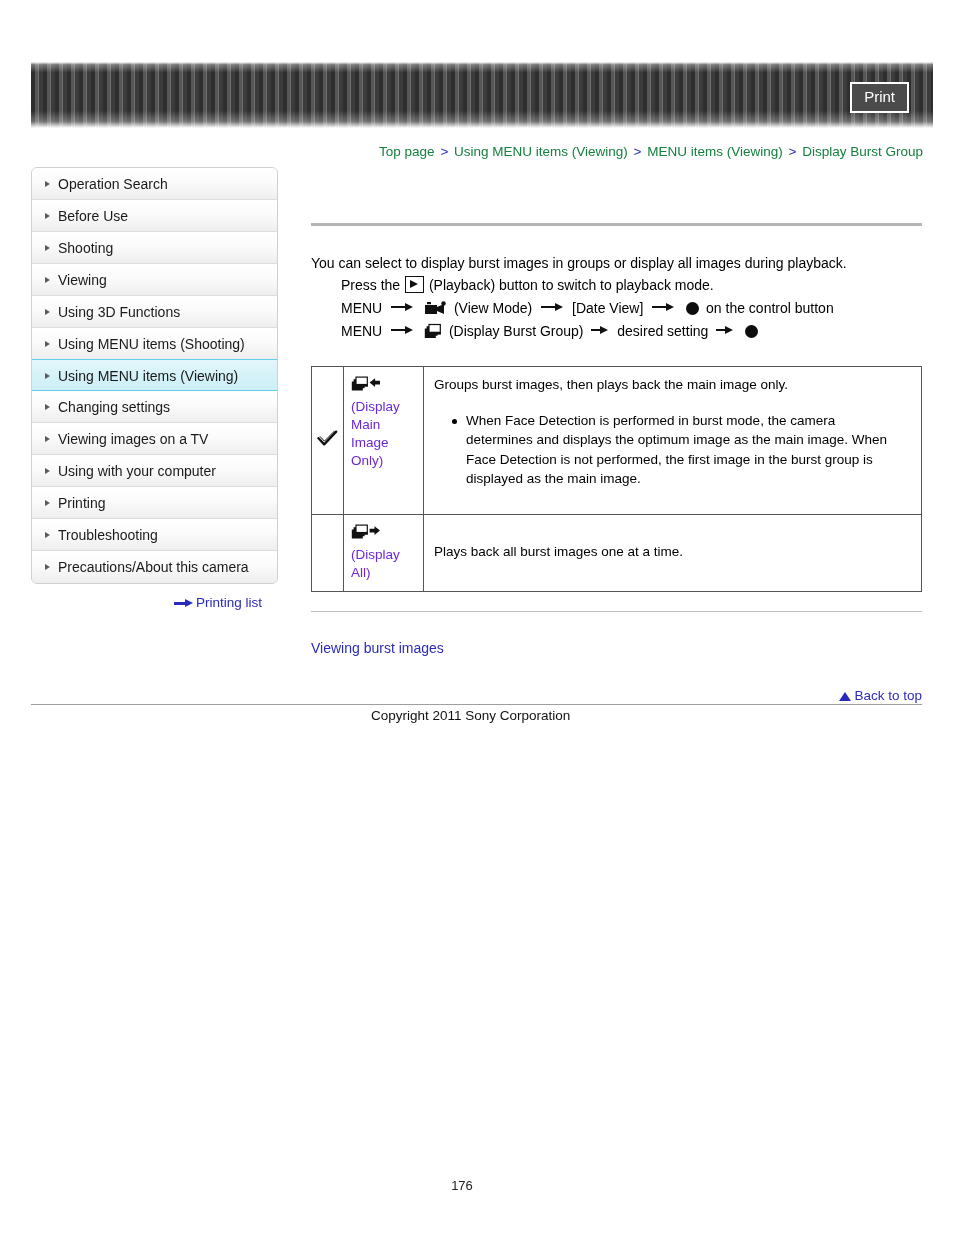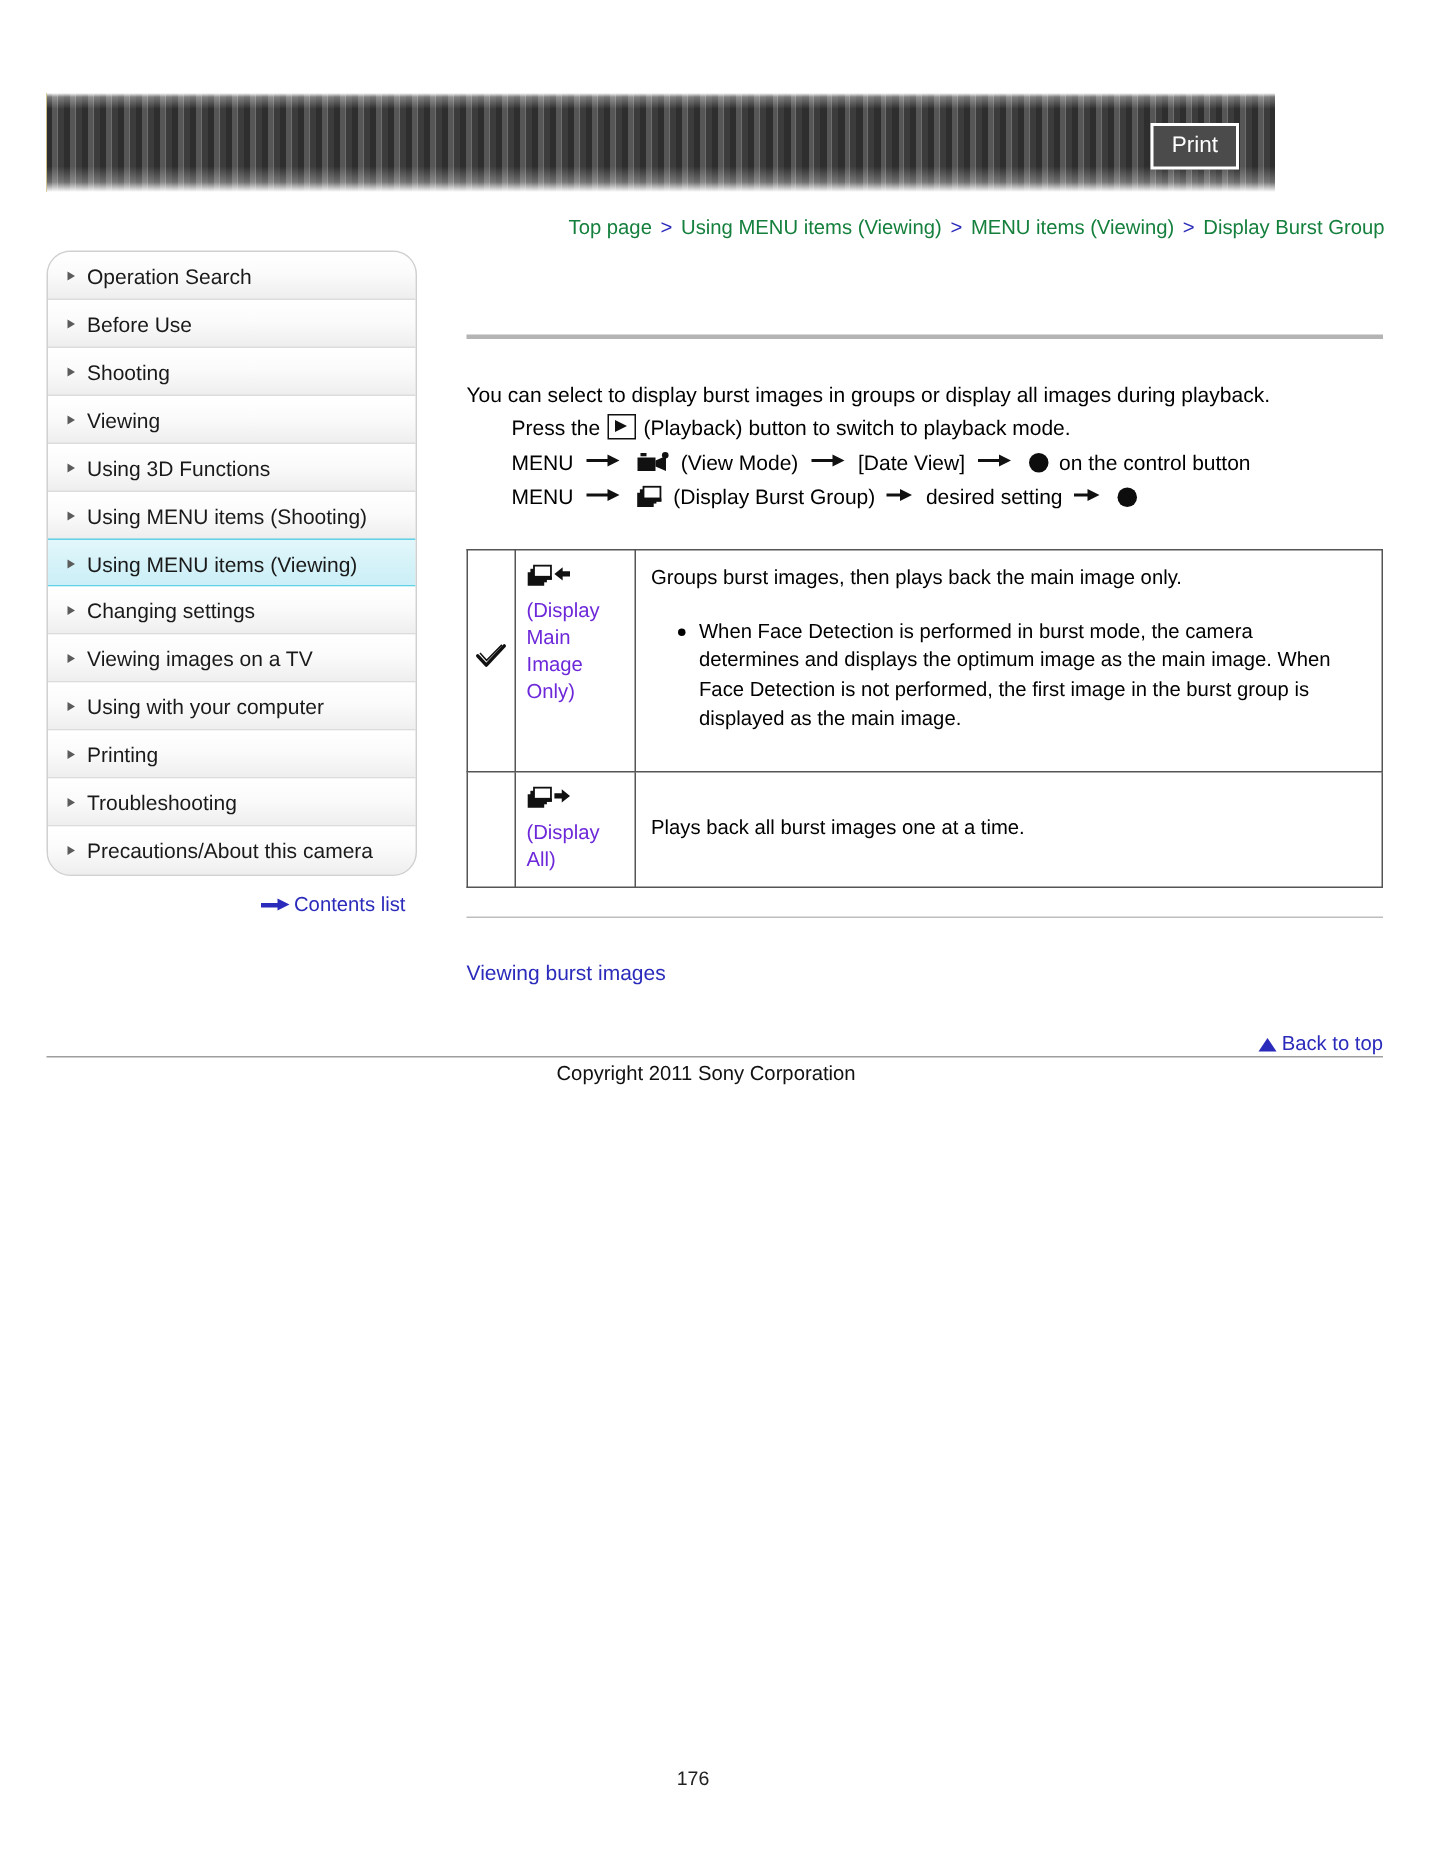--- a/index.html
+++ b/index.html
@@ -14,21 +14,21 @@
     font-family: "Liberation Sans", sans-serif;
     color: #000000;
     -webkit-font-smoothing: antialiased;
   }
 
   
   .header-banner {
     position: absolute;
     left: 31px;
     top: 62px;
-    width: 819px;
+    width: 902px;
     height: 66px;
     background-image:
       linear-gradient(to bottom,
         rgba(255,255,255,1) 0%,
         rgba(255,255,255,0.55) 3%,
         rgba(255,255,255,0.0) 14%,
         rgba(255,255,255,0.0) 76%,
         rgba(255,255,255,0.45) 92%,
         rgba(255,255,255,1) 100%),
       repeating-linear-gradient(to right,
@@ -87,21 +87,21 @@
   .breadcrumb .crumb { color: #15803d; }
   .breadcrumb .sep { color: #2b2bbb; padding: 0 2px; }
 
   
   .sidebar {
     position: absolute;
     left: 31px;
     top: 167px;
     width: 247px;
     border: 1px solid #d0d0d0;
-    border-radius: 16px;
+    border-radius: 6px;
     overflow: hidden;
     background: #f4f4f4;
     box-sizing: border-box;
   }
   .nav-item {
     position: relative;
     height: 32px;
     line-height: 32px;
     padding-left: 26px;
     font-size: 14px;
@@ -452,21 +452,21 @@
     <span class="bullet"></span>
     <span>Troubleshooting</span>
   </div>
   <div class="nav-item">
     <span class="bullet"></span>
     <span>Precautions/About this camera</span>
   </div>
 </div>
 
 <div class="contents-list">
-  <span class="arrow-icon"></span><span>Contents list</span>
+  <span class="arrow-icon"></span><span>Printing list</span>
 </div>
 
 <div class="content">
 
   <div class="top-rule"></div>
 
   <div class="intro">You can select to display burst images in groups or display all images during playback.</div>
 
   <div class="step">
     <span>Press the</span>

